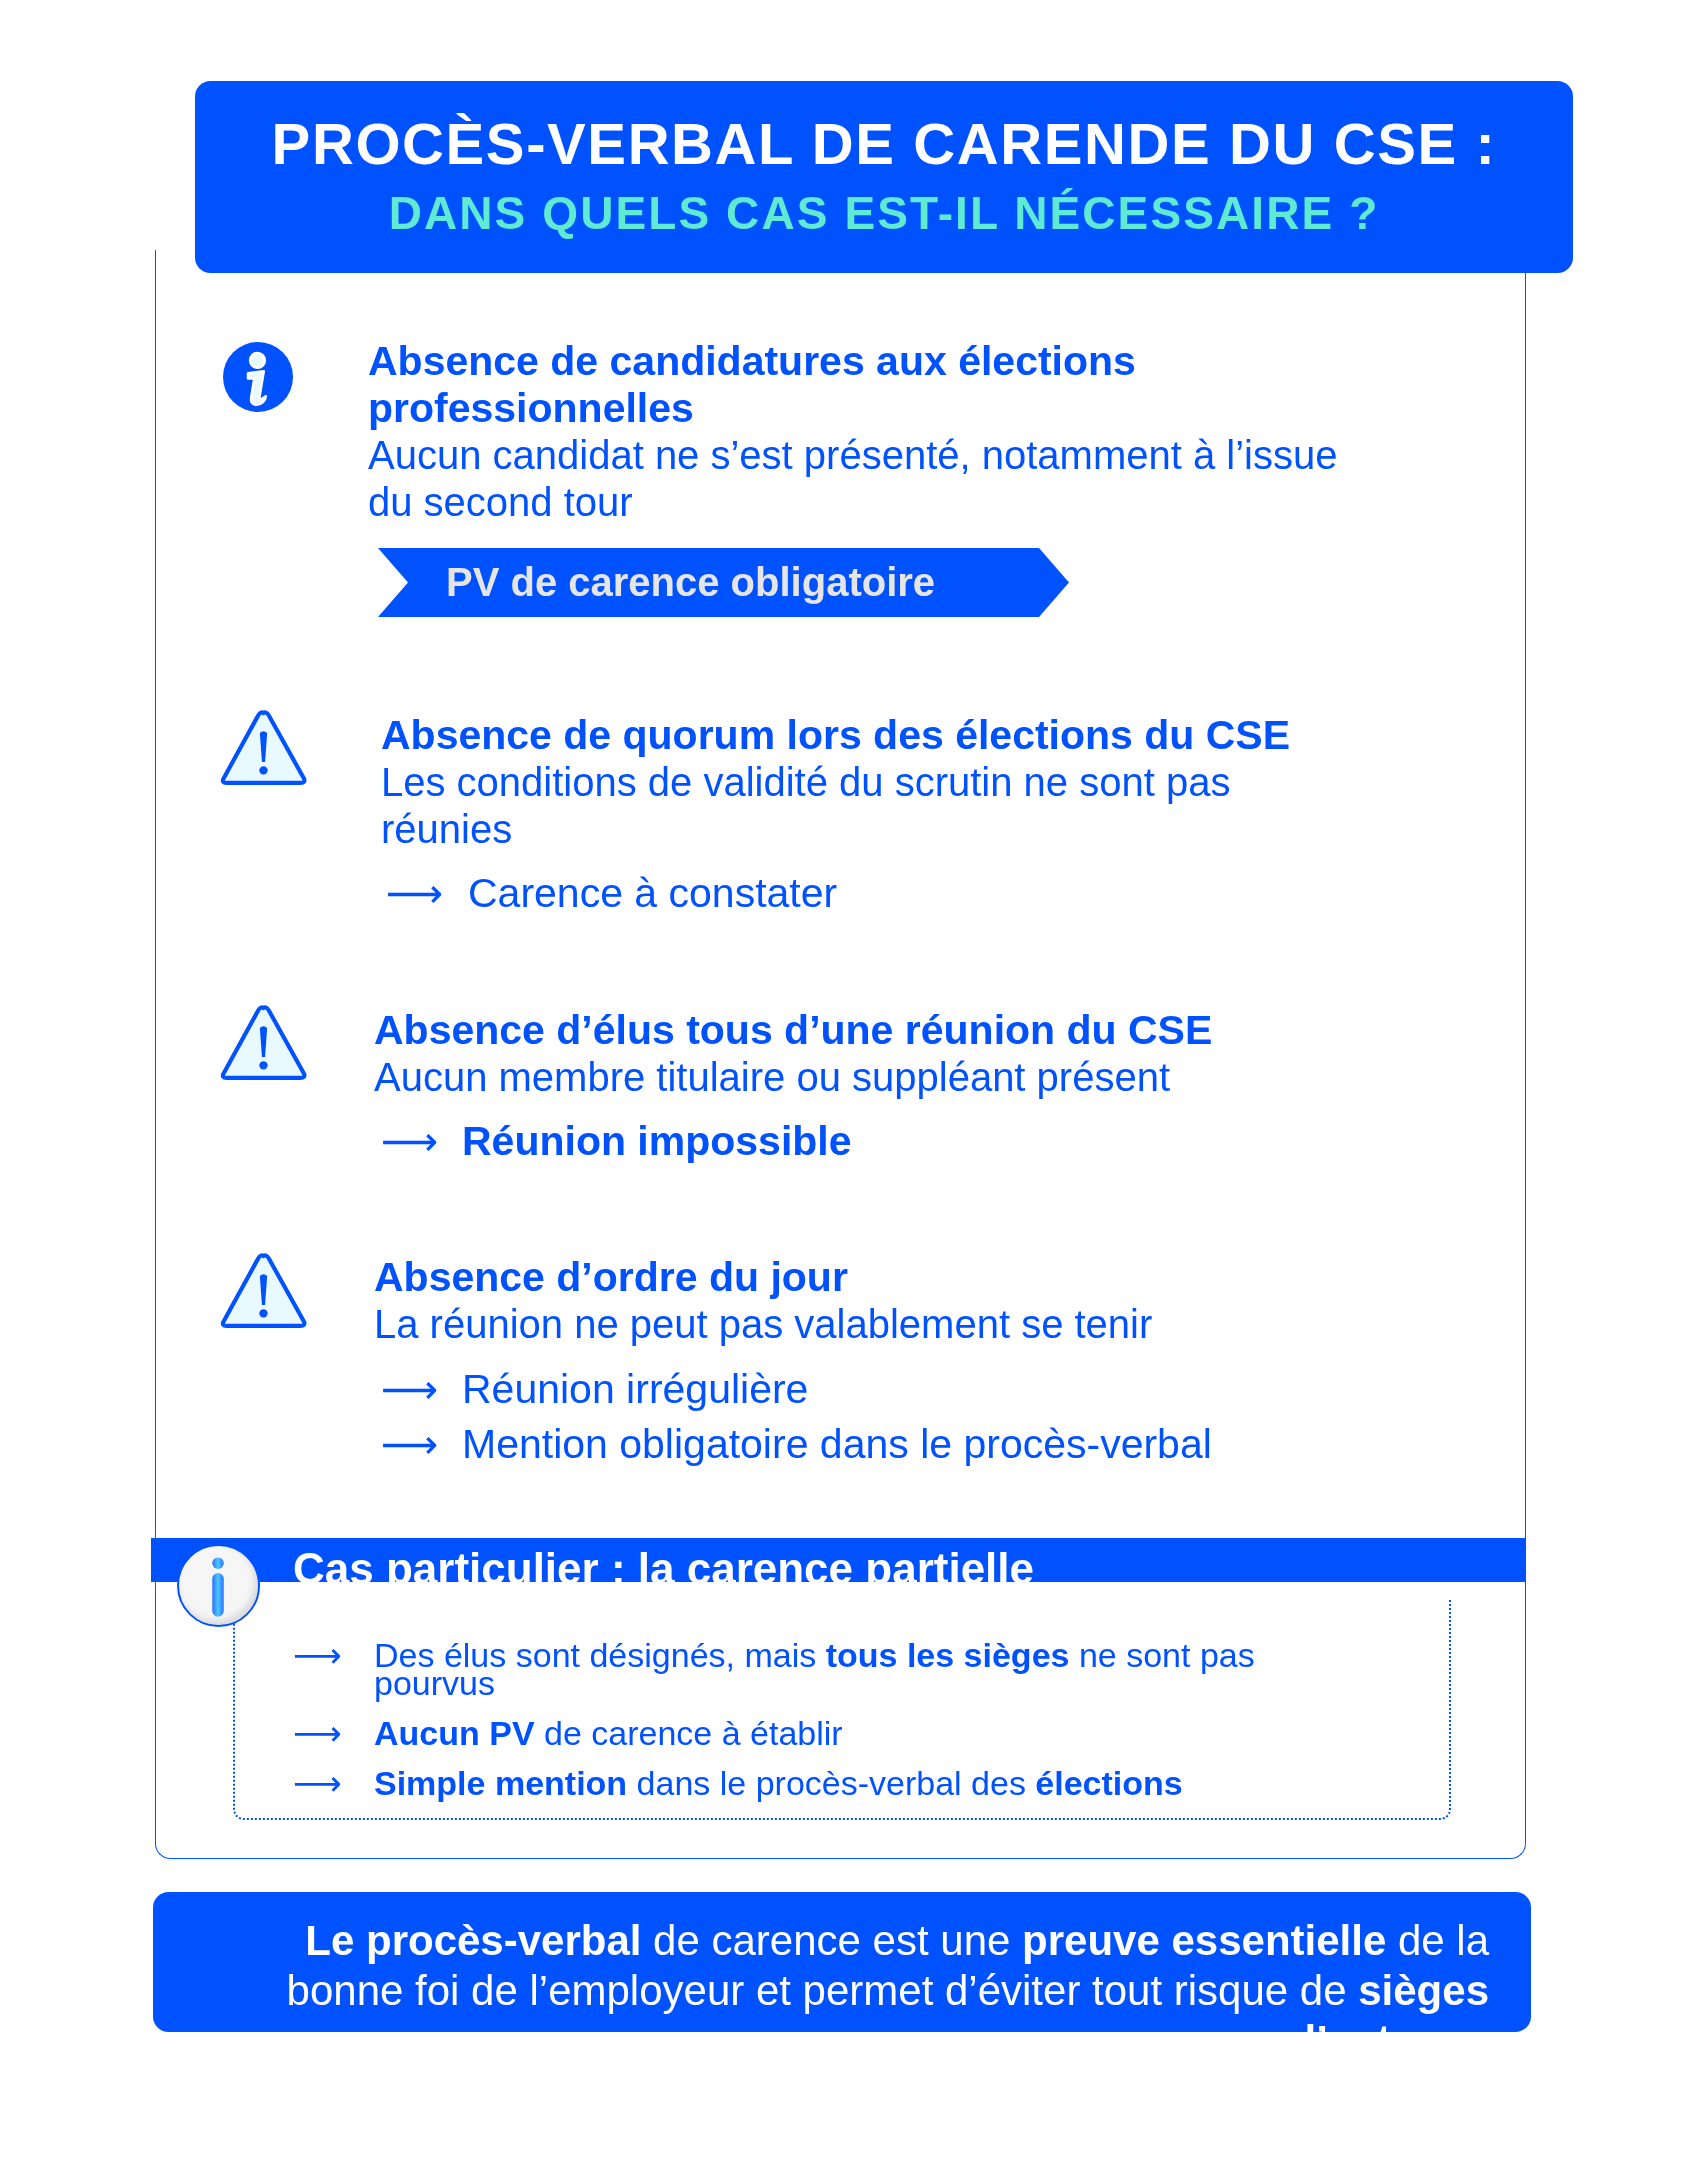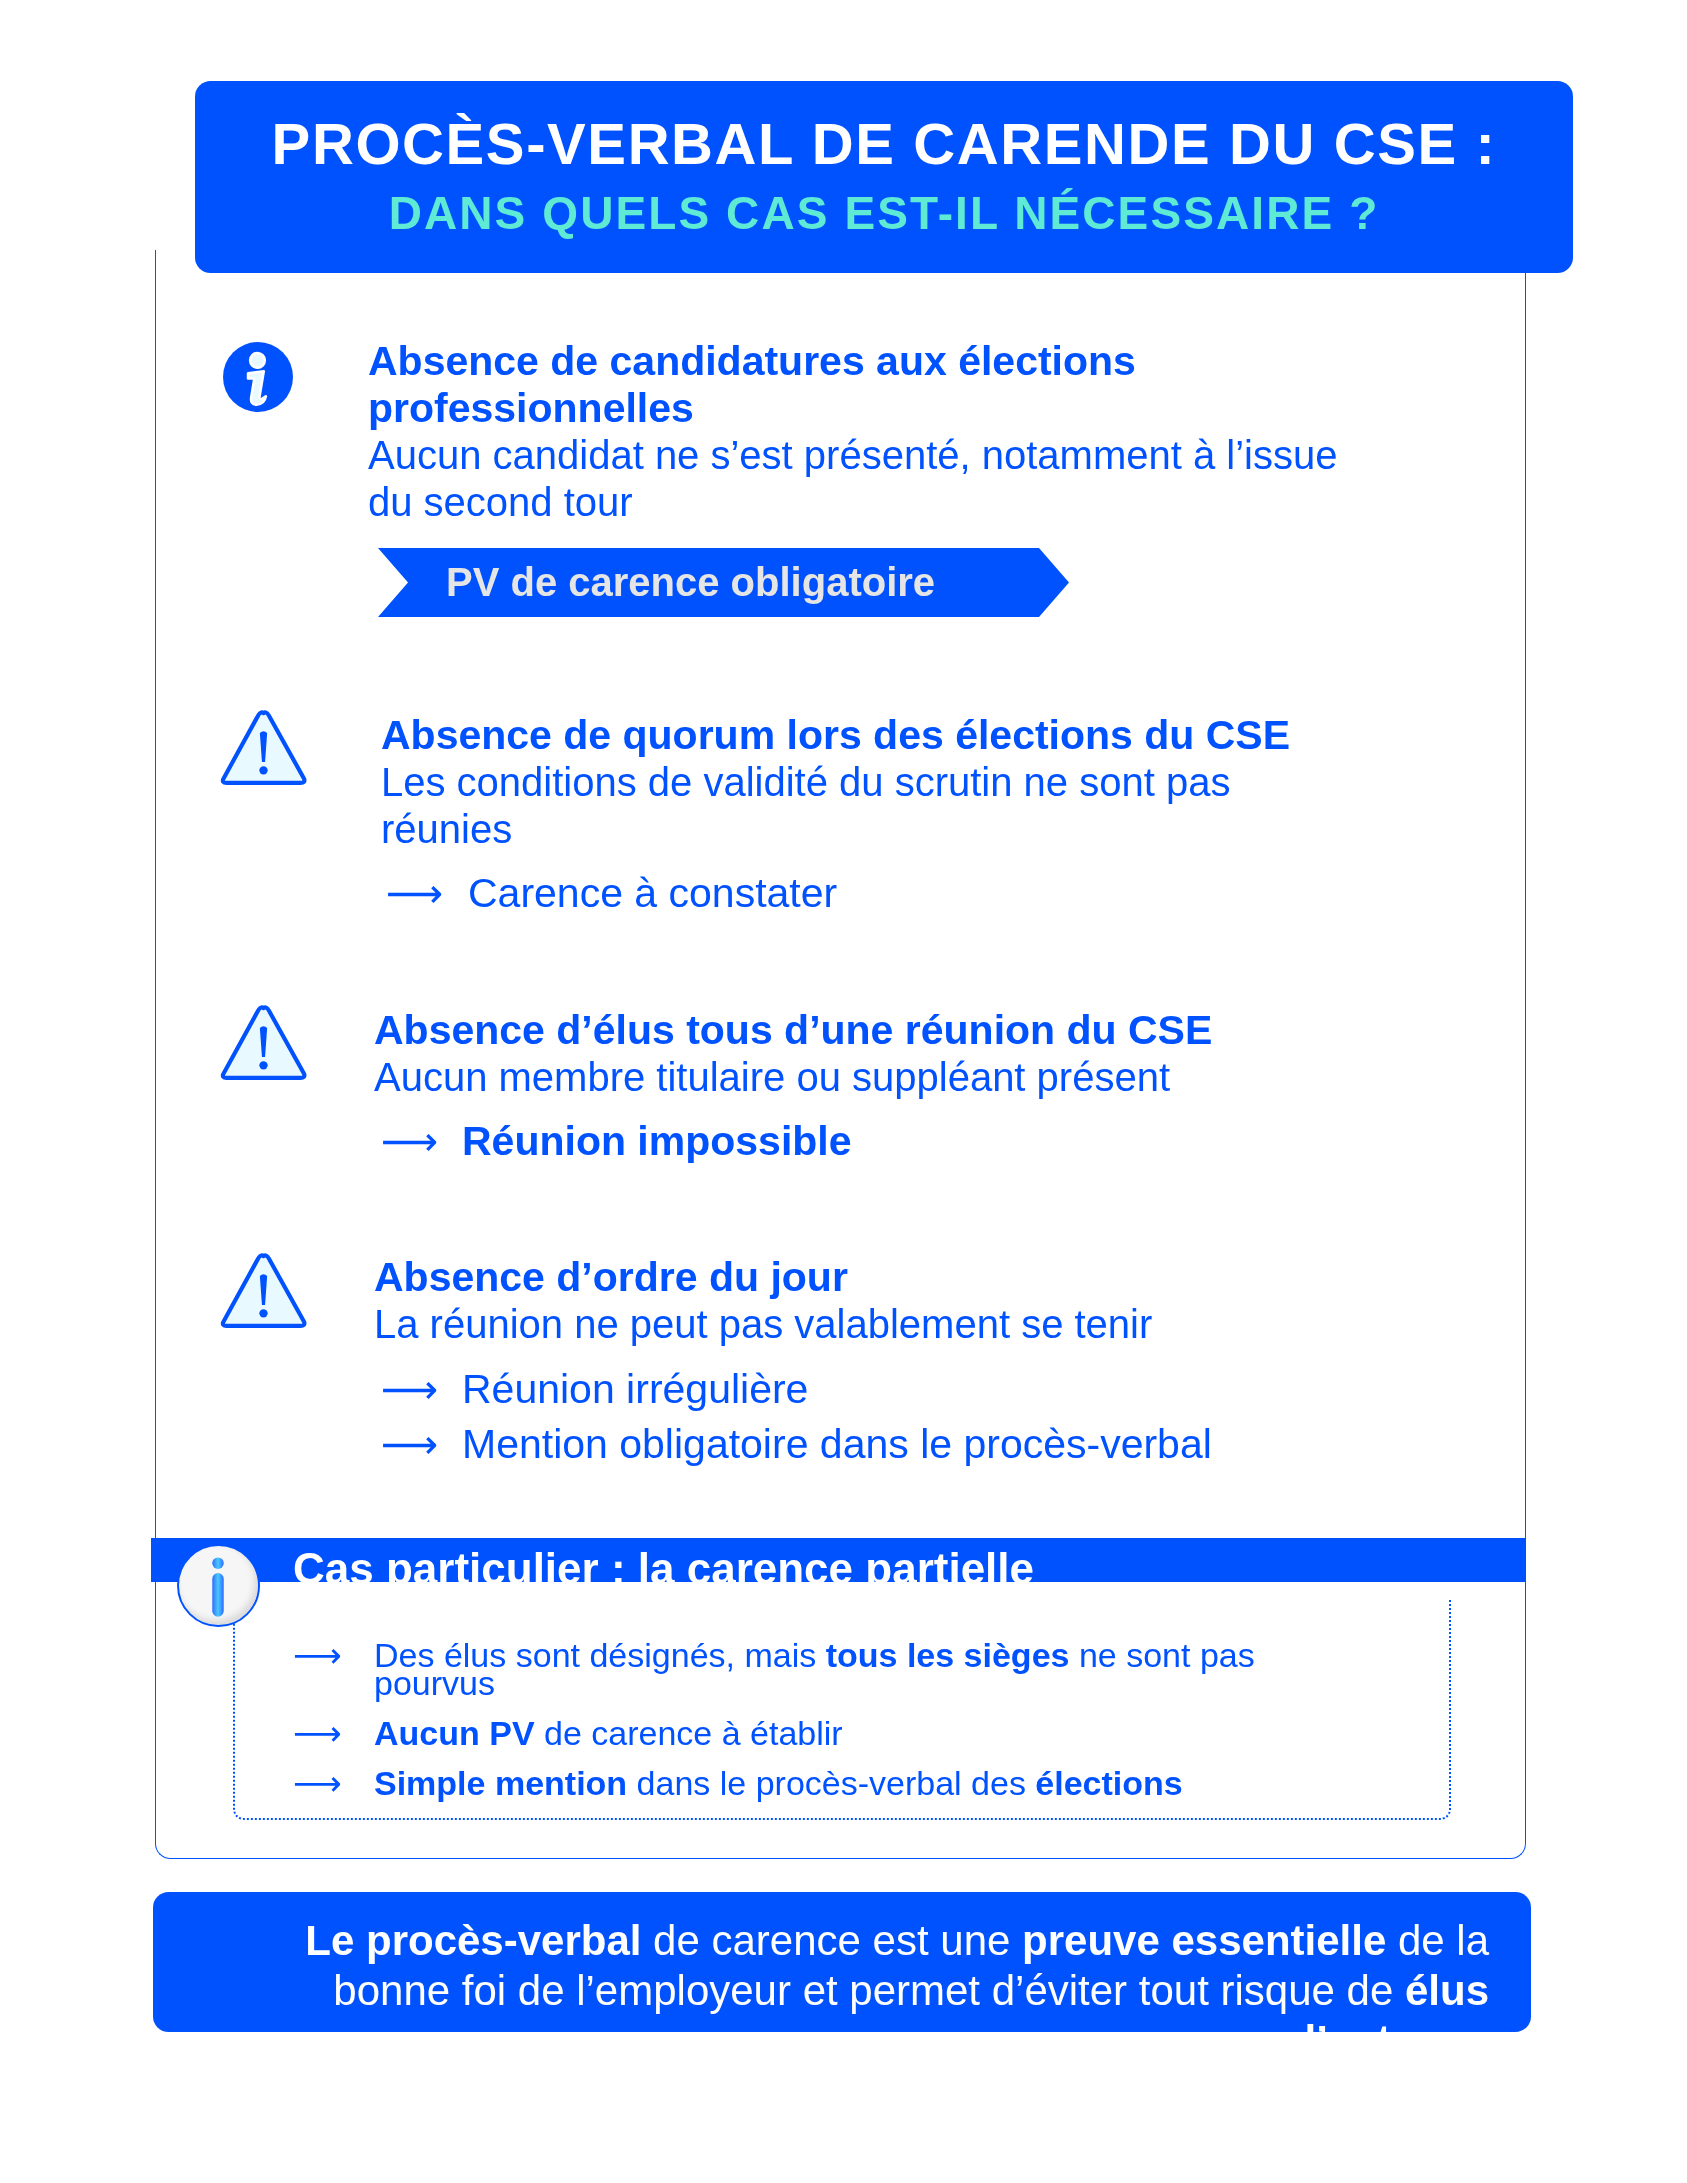--- a/index.html
+++ b/index.html
@@ -145,17 +145,17 @@
   </div>
   <div class="bullet" style="left:58px;top:168px;">⟶</div>
   <div class="bullet" style="left:139px;top:168px;white-space:nowrap;">
     <b>Simple mention</b><span> dans le procès-verbal des </span><b>élections</b>
   </div>
 </div>
 
 <div class="abs footer">
   <p>
     <b>Le procès-verbal</b><span> de carence est une </span><b>preuve essentielle</b><span> de la</span><br>
-    <span>bonne foi de l’employeur et permet d’éviter tout risque de </span><b>élus</b><br>
+    <span>bonne foi de l’employeur et permet d’éviter tout risque de </span><b>sièges</b><br>
     <b>d’entrave</b><span>.</span>
   </p>
 </div>
 
 
 </body></html>

